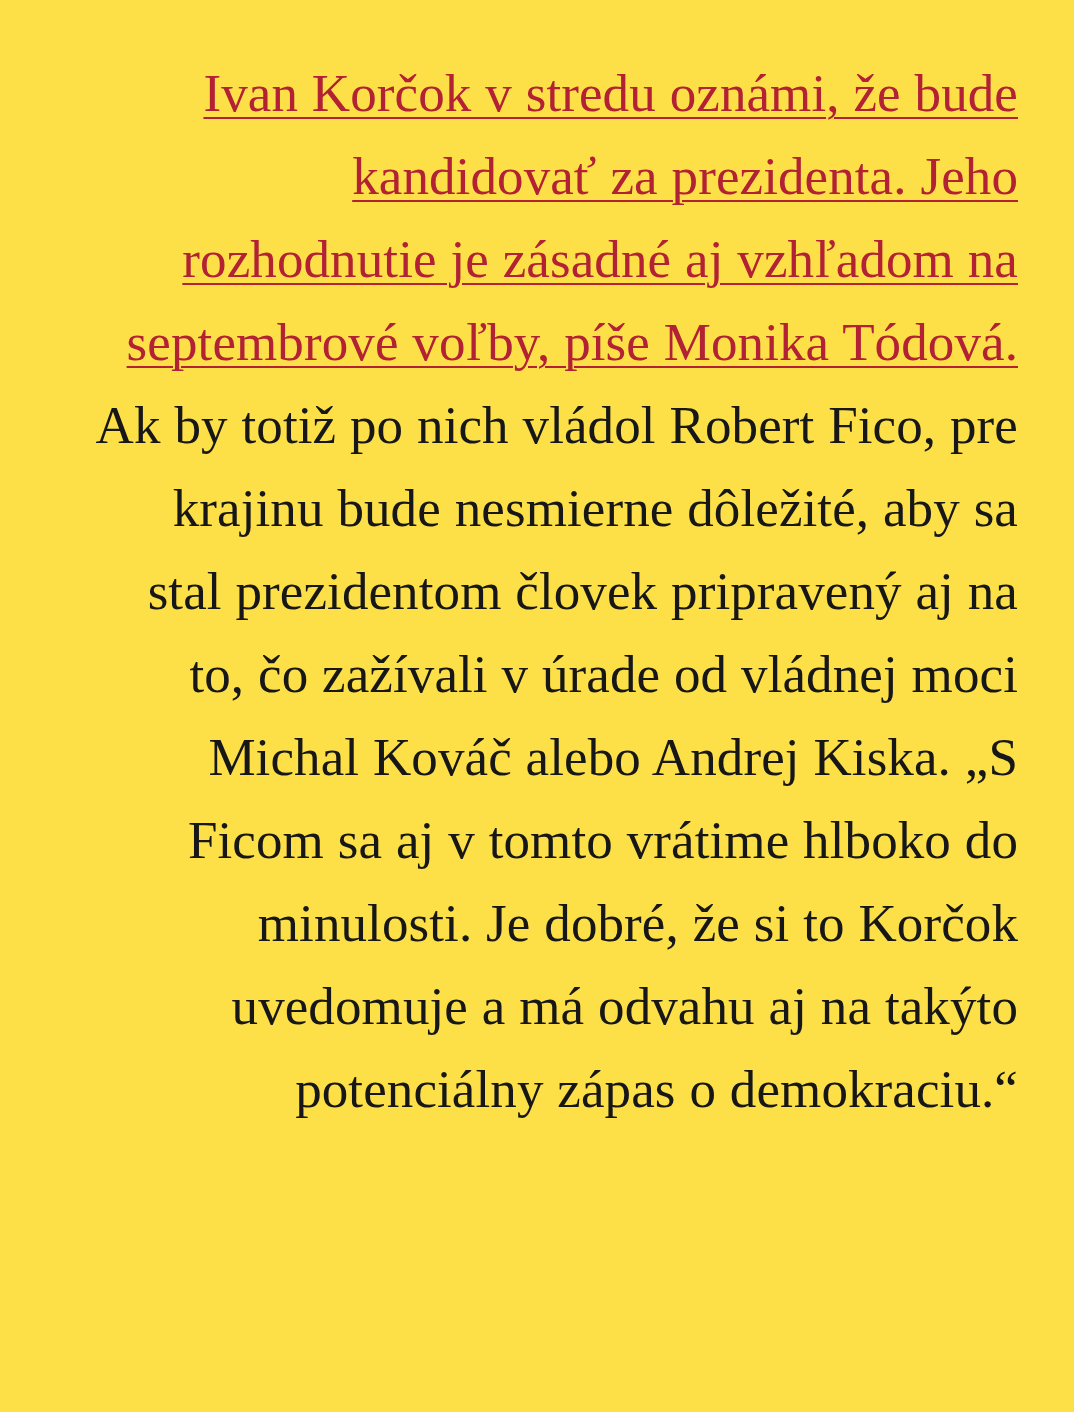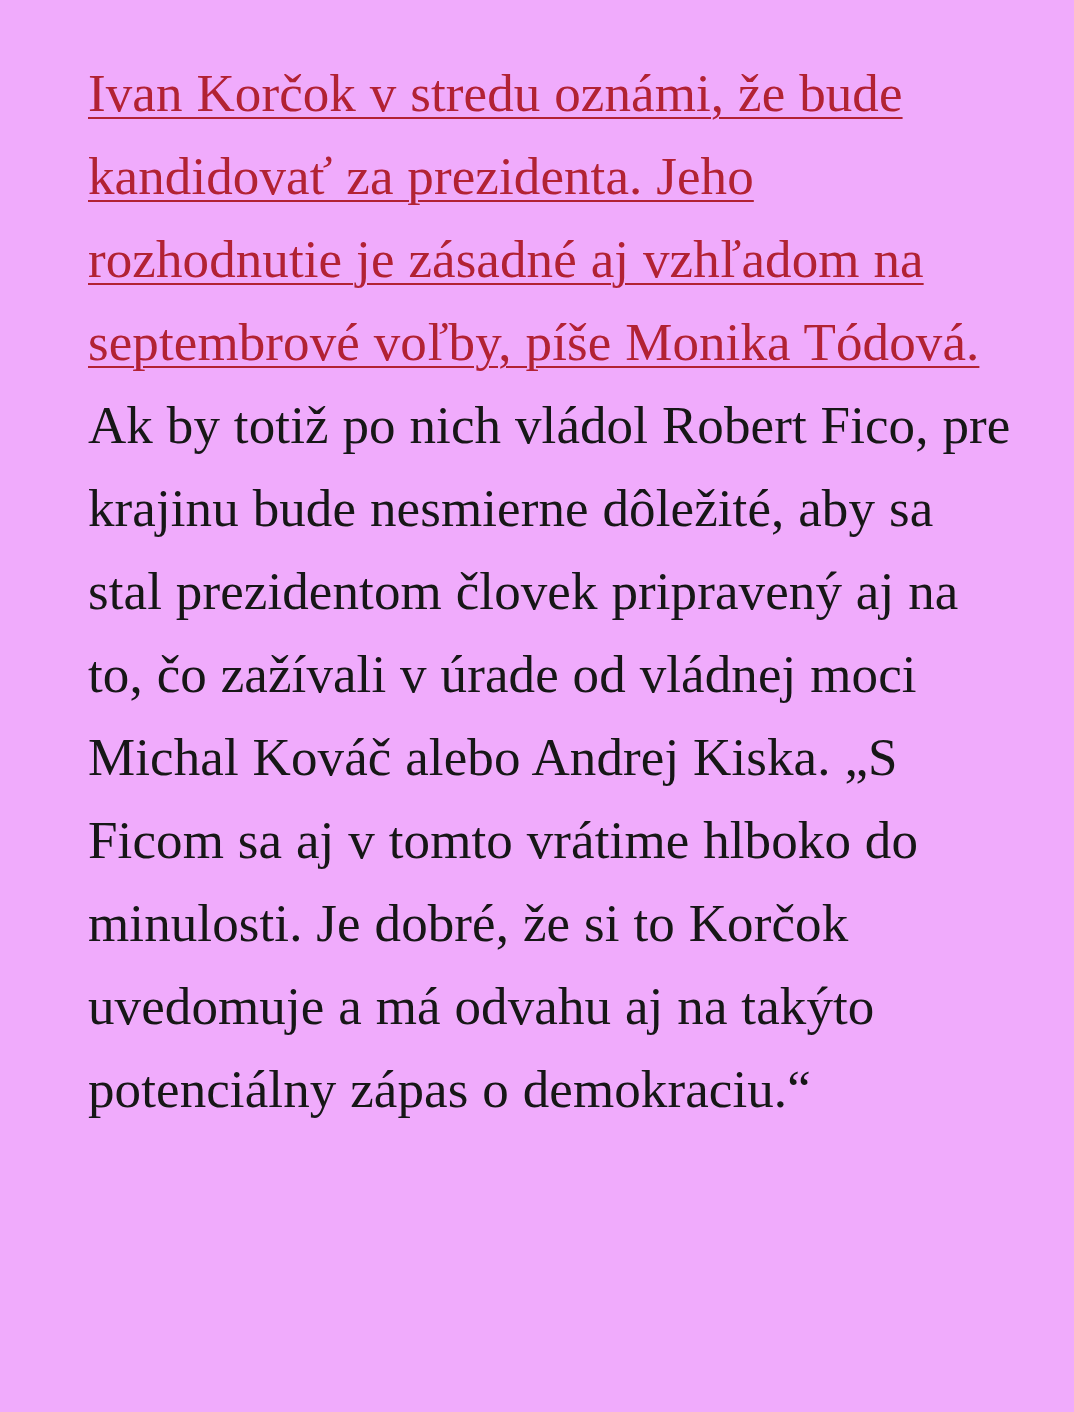--- a/index.html
+++ b/index.html
@@ -10,22 +10,23 @@
     width: 1074px;
     height: 1412px;
     background: #f2f2f2;
     font-family: "Liberation Serif", "DejaVu Serif", serif;
     overflow: hidden;
   }
   .page {
     position: relative;
     width: 1074px;
     height: 1412px;
-    background: #f0abfc;
+    background: #fde047;
     box-sizing: border-box;
+    text-align: right;
   }
   .article-block {
     position: absolute;
     left: 88px;
     top: 52px;
     width: 930px;
   }
   .lead-paragraph {
     margin: 0;
     font-size: 53px;

